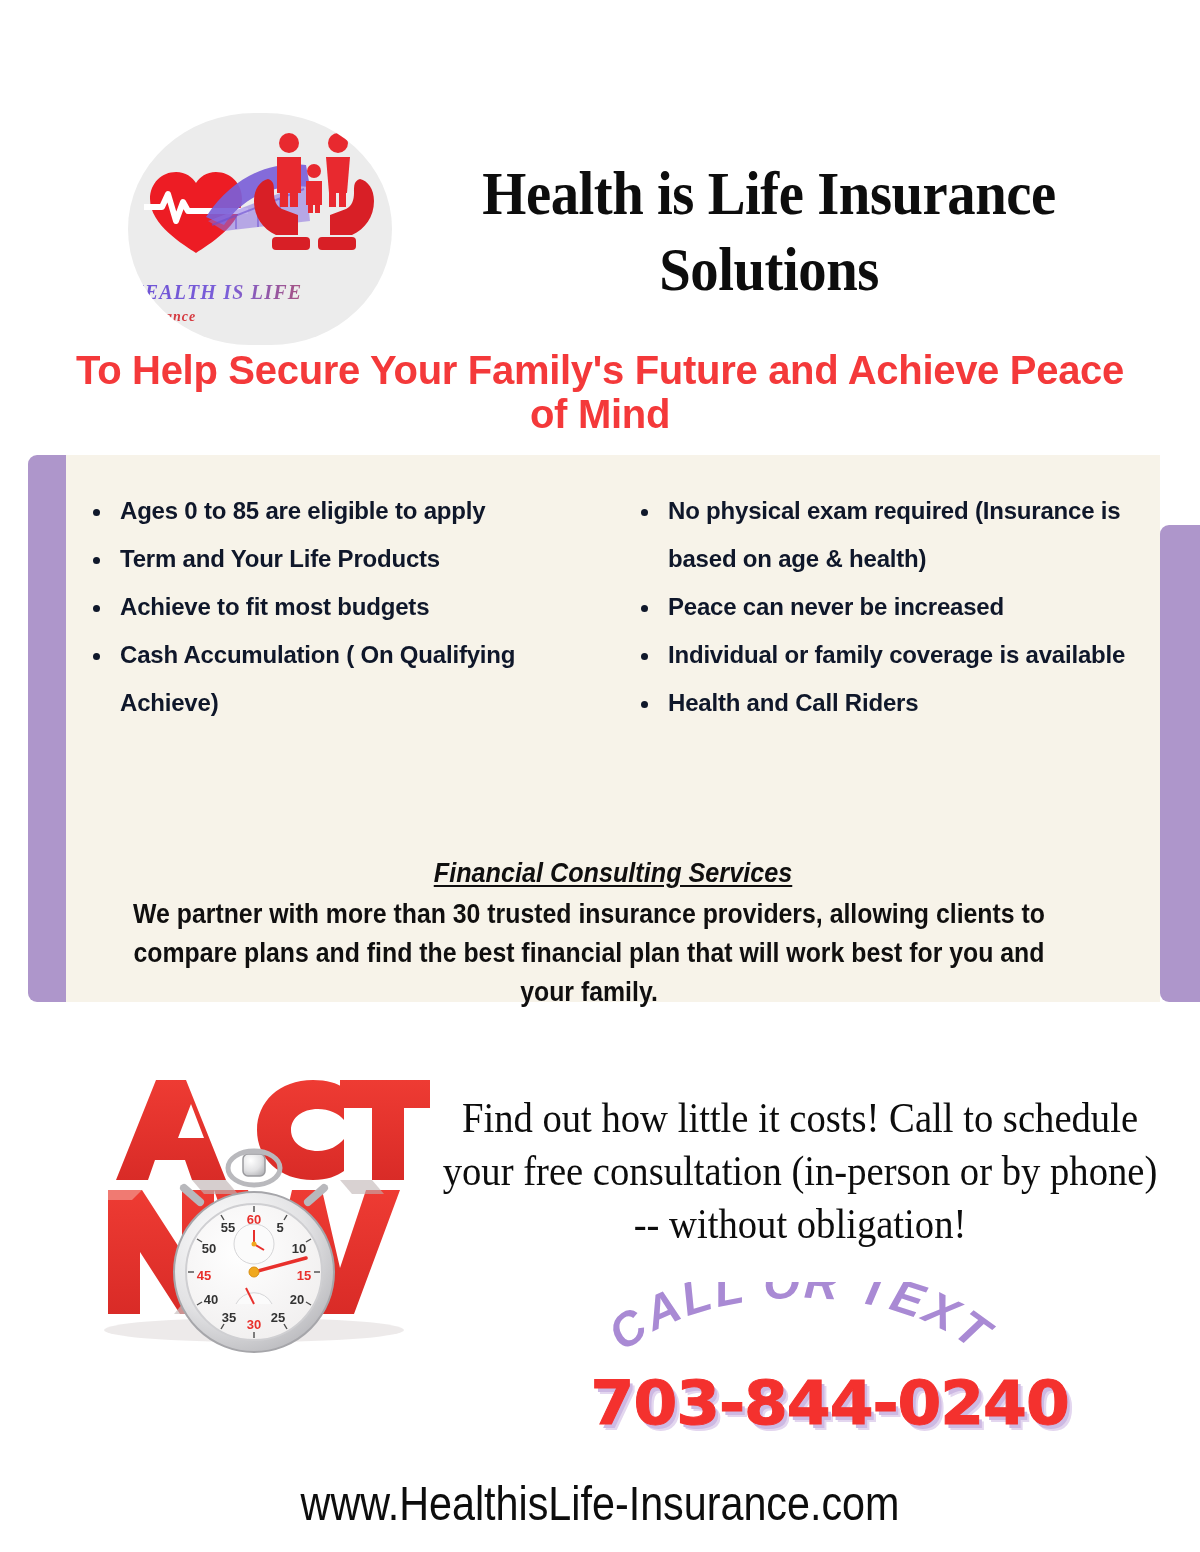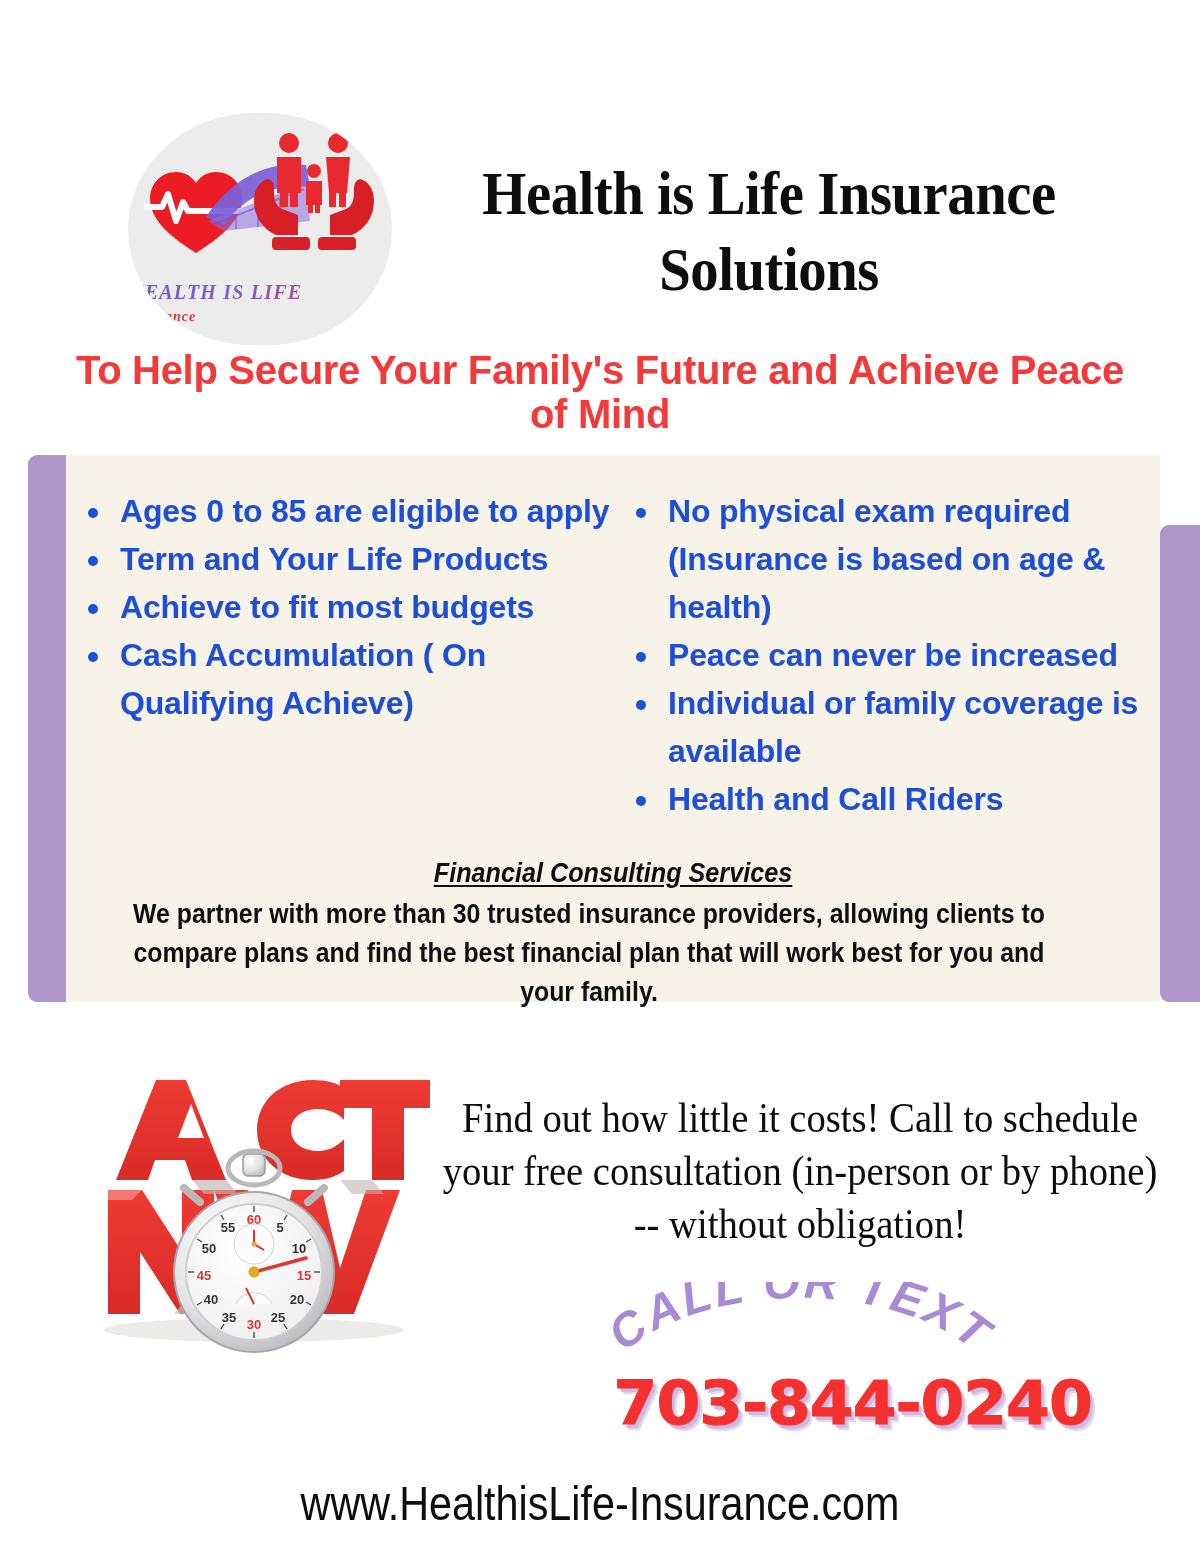--- a/index.html
+++ b/index.html
@@ -33,21 +33,21 @@
          background:#F7F3E9;}
   #bar-left{position:absolute;left:28px;top:455px;width:38px;height:547px;
             background:#AE96CB;border-radius:9px 0 0 9px;}
   #bar-right{position:absolute;left:1160px;top:525px;width:40px;height:477px;
              background:#AE96CB;border-radius:9px 0 0 9px;}
 
   .col{position:absolute;top:487px;}
   #col-left{left:76px;width:540px;}
   #col-right{left:624px;width:545px;}
   .col ul{margin:0;padding:0 0 0 38px;list-style:disc;}
-  .col li{font-weight:bold;font-size:32px;line-height:48px;color:#1d4ed8;
+  .col li{font-weight:bold;font-size:24px;line-height:48px;color:#0f172a;
           letter-spacing:-0.2px;margin:0;padding-left:6px;}
 
   #fin-title{position:absolute;left:66px;top:857px;width:1094px;text-align:center;
              font-weight:bold;font-style:italic;font-size:28px;color:#100f0f;
              text-decoration:underline;text-underline-offset:3px;
              transform:scaleX(0.9);transform-origin:center;}
   #fin-body{position:absolute;left:76px;top:895px;width:1026px;text-align:center;
             font-weight:bold;font-size:27px;line-height:39px;color:#100f0f;
             transform:scaleX(0.92);transform-origin:center top;}
 
@@ -55,21 +55,21 @@
   #actnow{position:absolute;left:78px;top:1062px;width:352px;height:292px;}
   #actnow svg{position:absolute;left:0;top:0;}
 
   #cta{position:absolute;left:410px;top:1092px;width:780px;text-align:center;
        font-family:"Liberation Serif",serif;font-size:42px;line-height:53px;
        color:#0d0d0d;transform:scaleX(0.92);transform-origin:center top;}
 
   
   #calltext{position:absolute;left:590px;top:1282px;width:420px;height:100px;}
   #phone{position:absolute;left:580px;top:1368px;width:500px;height:66px;
-         text-align:right;}
+         text-align:center;}
   #phone-num{font-family:"DejaVu Sans",sans-serif;font-weight:bold;font-size:60px;
              letter-spacing:-1px;color:#F4312E;
              text-shadow:3px 4px 0 #cdb9e3, 5px 6px 0 #e3d6ef;
              -webkit-text-stroke:1px #F4312E;transform:scaleX(1.05);
              display:inline-block;}
 
   #website{position:absolute;left:60px;top:1476px;width:1080px;text-align:center;
            font-size:48px;color:#0d0d0d;letter-spacing:0px;
            transform:scaleX(0.86);transform-origin:center top;}
 </style>

